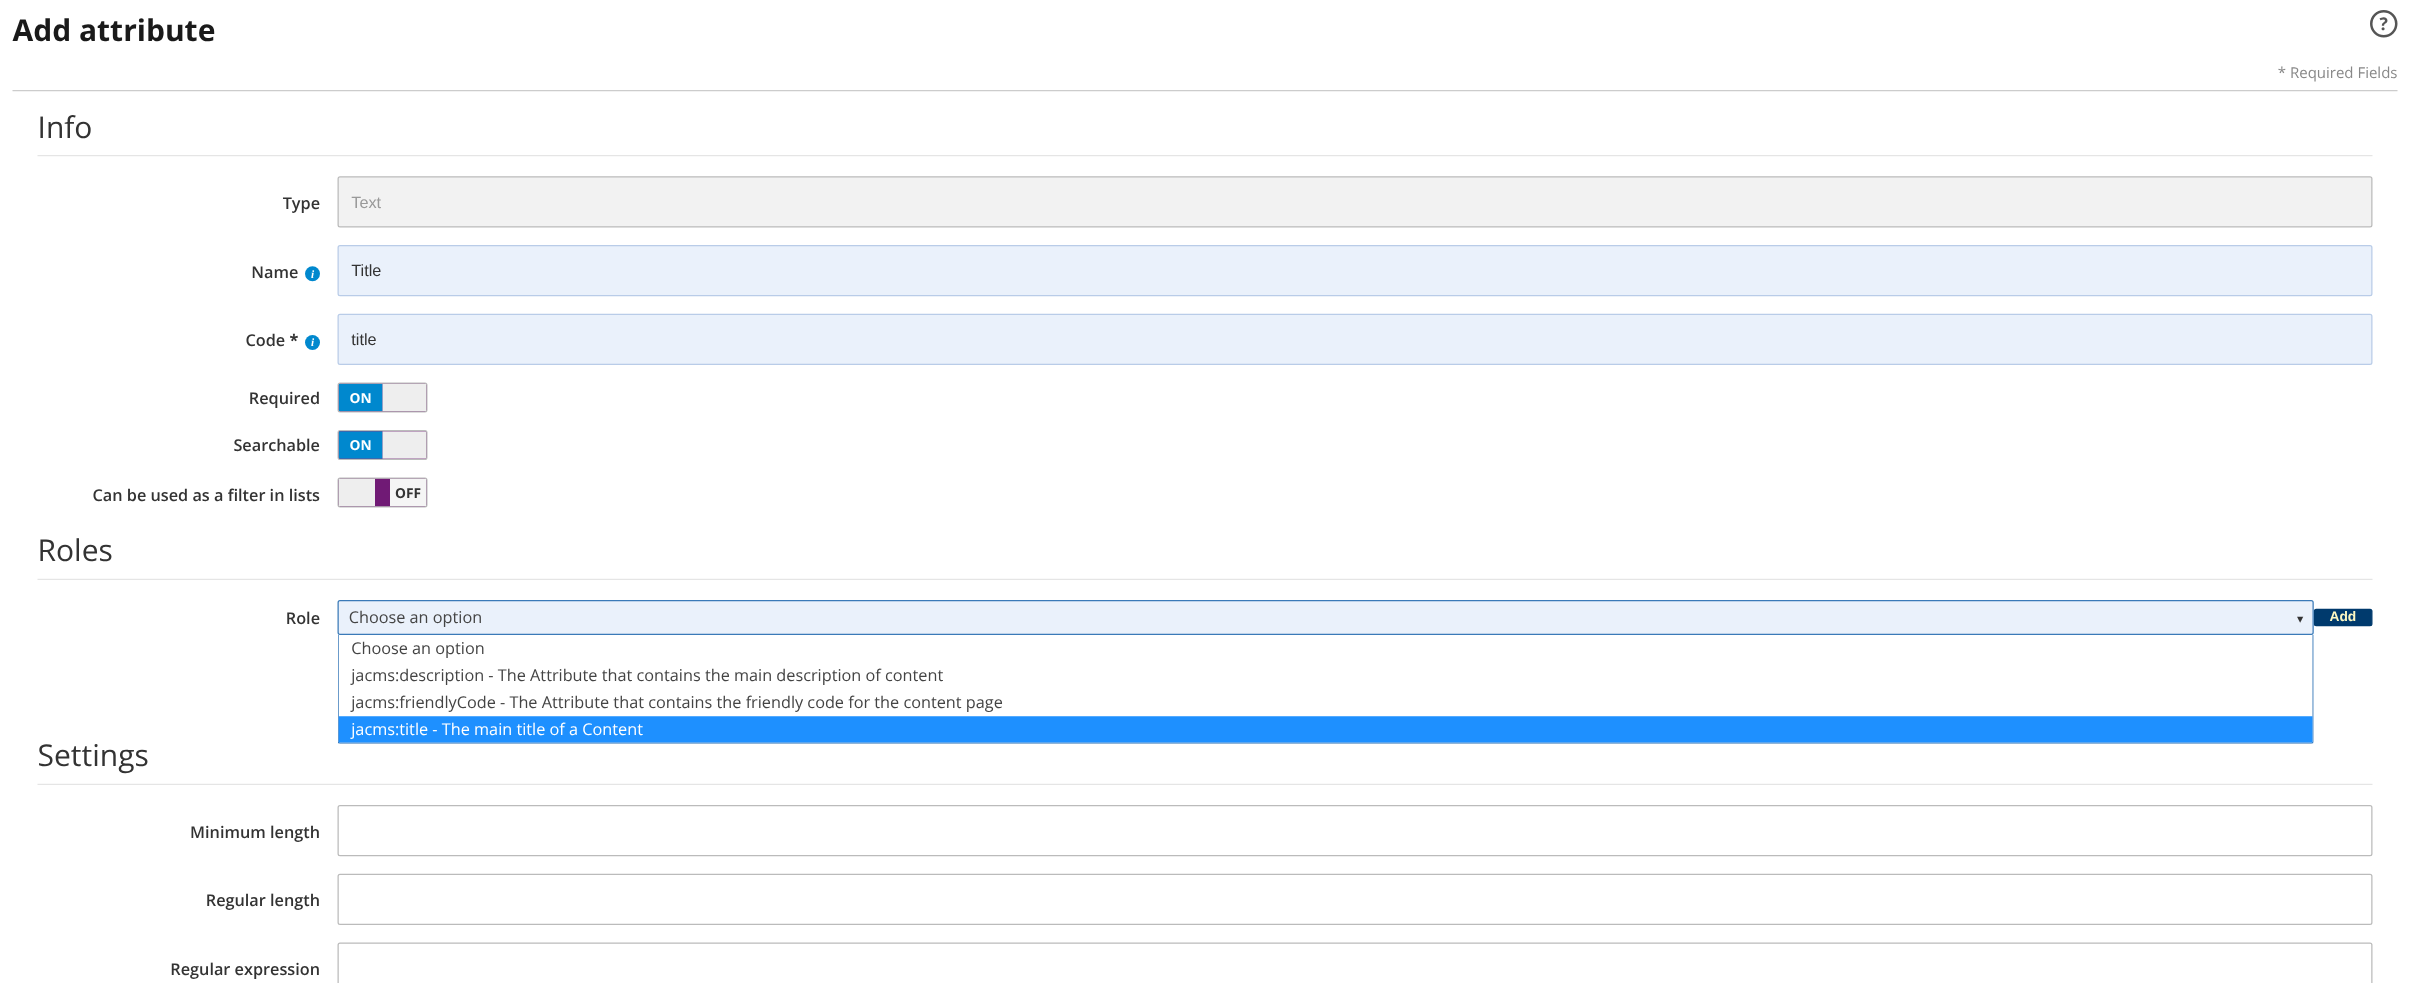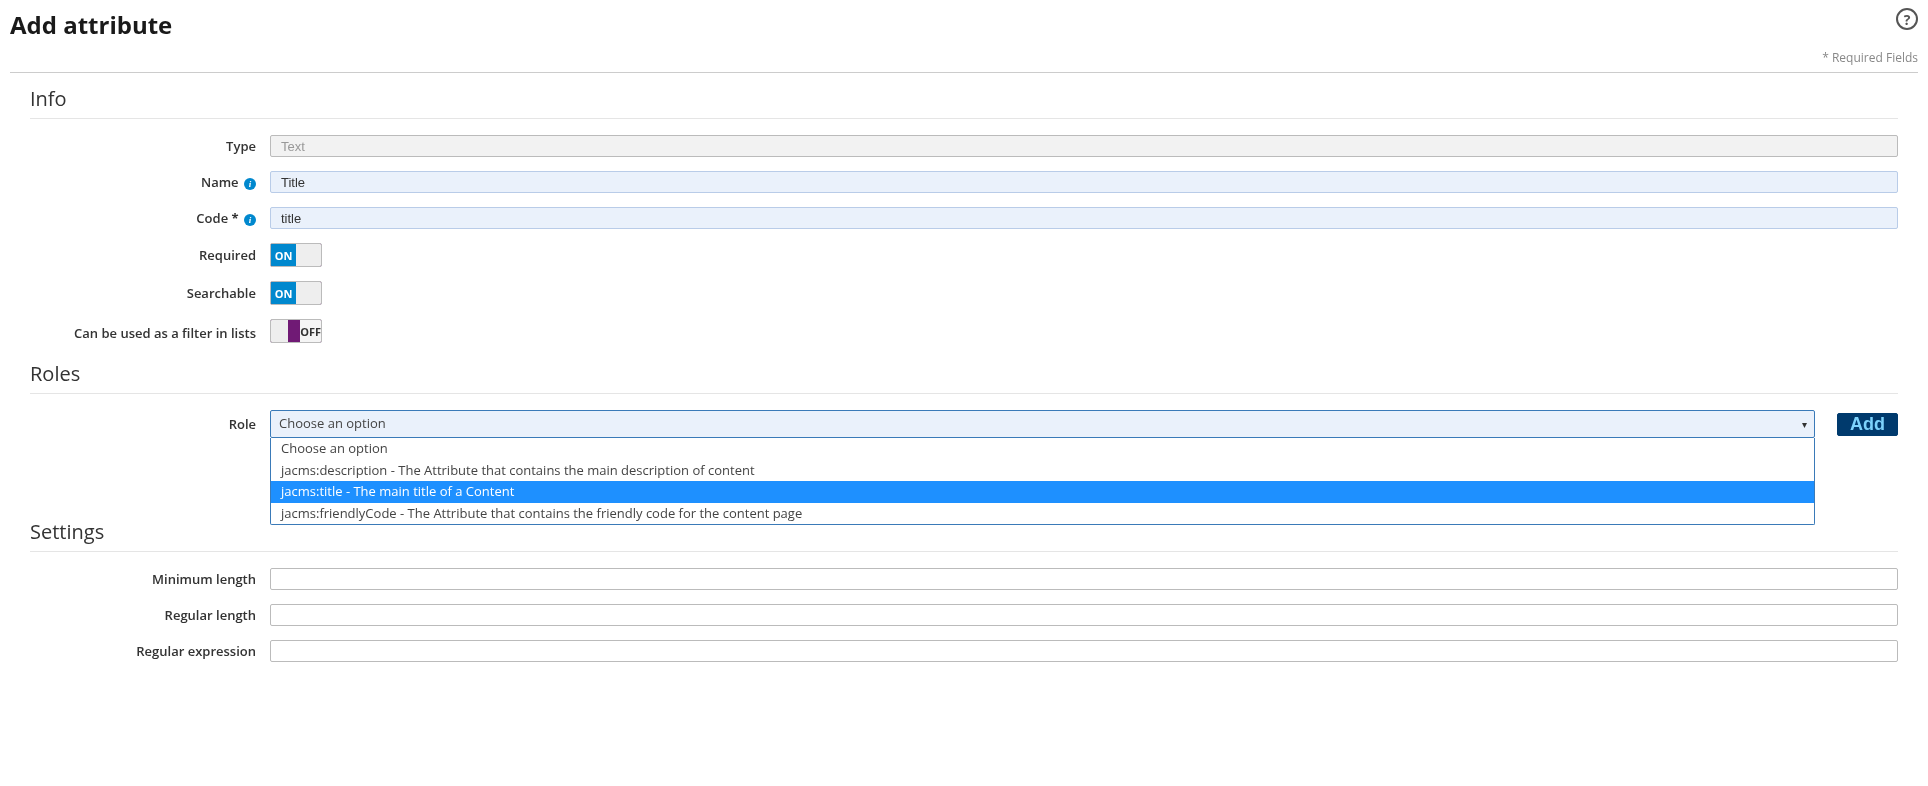--- a/index.html
+++ b/index.html
@@ -44,21 +44,21 @@
 }
 hr.top-hr {
   border: none;
   border-top: 1px solid #ccc;
   margin: 6px 0 12px 0;
 }
 .section {
   padding: 0 20px;
 }
 h2.section-title {
-  font-size: 20px;
+  font-size: 24px;
   font-weight: 400;
   color: #333;
   margin: 12px 0 6px 0;
 }
 .section-hr {
   border: none;
   border-top: 1px solid #e5e5e5;
   margin-bottom: 16px;
 }
 .form-row {
@@ -93,40 +93,40 @@
   cursor: help;
   font-style: italic;
   font-family: Georgia, serif;
 }
 .form-control-wrap {
   flex: 1;
   min-width: 0;
 }
 .form-control {
   width: 100%;
-  height: 22px;
+  height: 41px;
   padding: 4px 10px;
   font-size: 13px;
   border: 1px solid #bbb;
   border-radius: 2px;
   background: #fff;
   color: #333;
 }
 .form-control.readonly {
   background: #f2f2f2;
   color: #999;
 }
 .form-control.highlight {
   background: #eaf1fb;
   border-color: #b9cce8;
 }
 
 .toggle {
   display: inline-flex;
-  width: 52px;
+  width: 72px;
   height: 24px;
   border: 1px solid #bbb;
   border-radius: 2px;
   overflow: hidden;
   cursor: pointer;
   background: #701a75;
   justify-content: flex-end;
 }
 .toggle-half {
   width: 50%;
@@ -181,26 +181,26 @@
   position: absolute;
   right: 8px;
   top: 50%;
   transform: translateY(-50%);
   pointer-events: none;
   font-size: 10px;
   color: #333;
 }
 .add-btn {
   background: #003a6d;
-  color: #7dd3fc;
+  color: #fef9c3;
   border: 1px solid #003a6d;
   padding: 0 12px;
-  font-size: 18px;
+  font-size: 11px;
   font-weight: 600;
-  margin-left: 22px;
+  margin-left: 0;
   border-radius: 2px;
   cursor: pointer;
 }
 .dropdown {
   position: absolute;
   top: 28px;
   left: 0;
   right: 0;
   background: #fff;
   border: 1px solid #3a7ab8;
@@ -298,22 +298,22 @@
 
   <div class="form-row" style="position:relative; margin-bottom:80px;">
     <div class="form-label">Role</div>
     <div class="form-control-wrap role-row">
       <div class="select-wrap">
         <div class="role-select">Choose an option</div>
         <span class="select-caret">▾</span>
         <div class="dropdown" id="role-dropdown">
             <div class="dropdown-option">Choose an option</div>
             <div class="dropdown-option">jacms:description - The Attribute that contains the main description of content</div>
+            <div class="dropdown-option">jacms:friendlyCode - The Attribute that contains the friendly code for the content page</div>
             <div class="dropdown-option selected">jacms:title - The main title of a Content</div>
-            <div class="dropdown-option">jacms:friendlyCode - The Attribute that contains the friendly code for the content page</div>
           </div>
       </div>
       <button class="add-btn">Add</button>
     </div>
   </div>
 
   <h2 class="section-title">Settings</h2>
   <hr class="section-hr">
 
   <div class="form-row">

